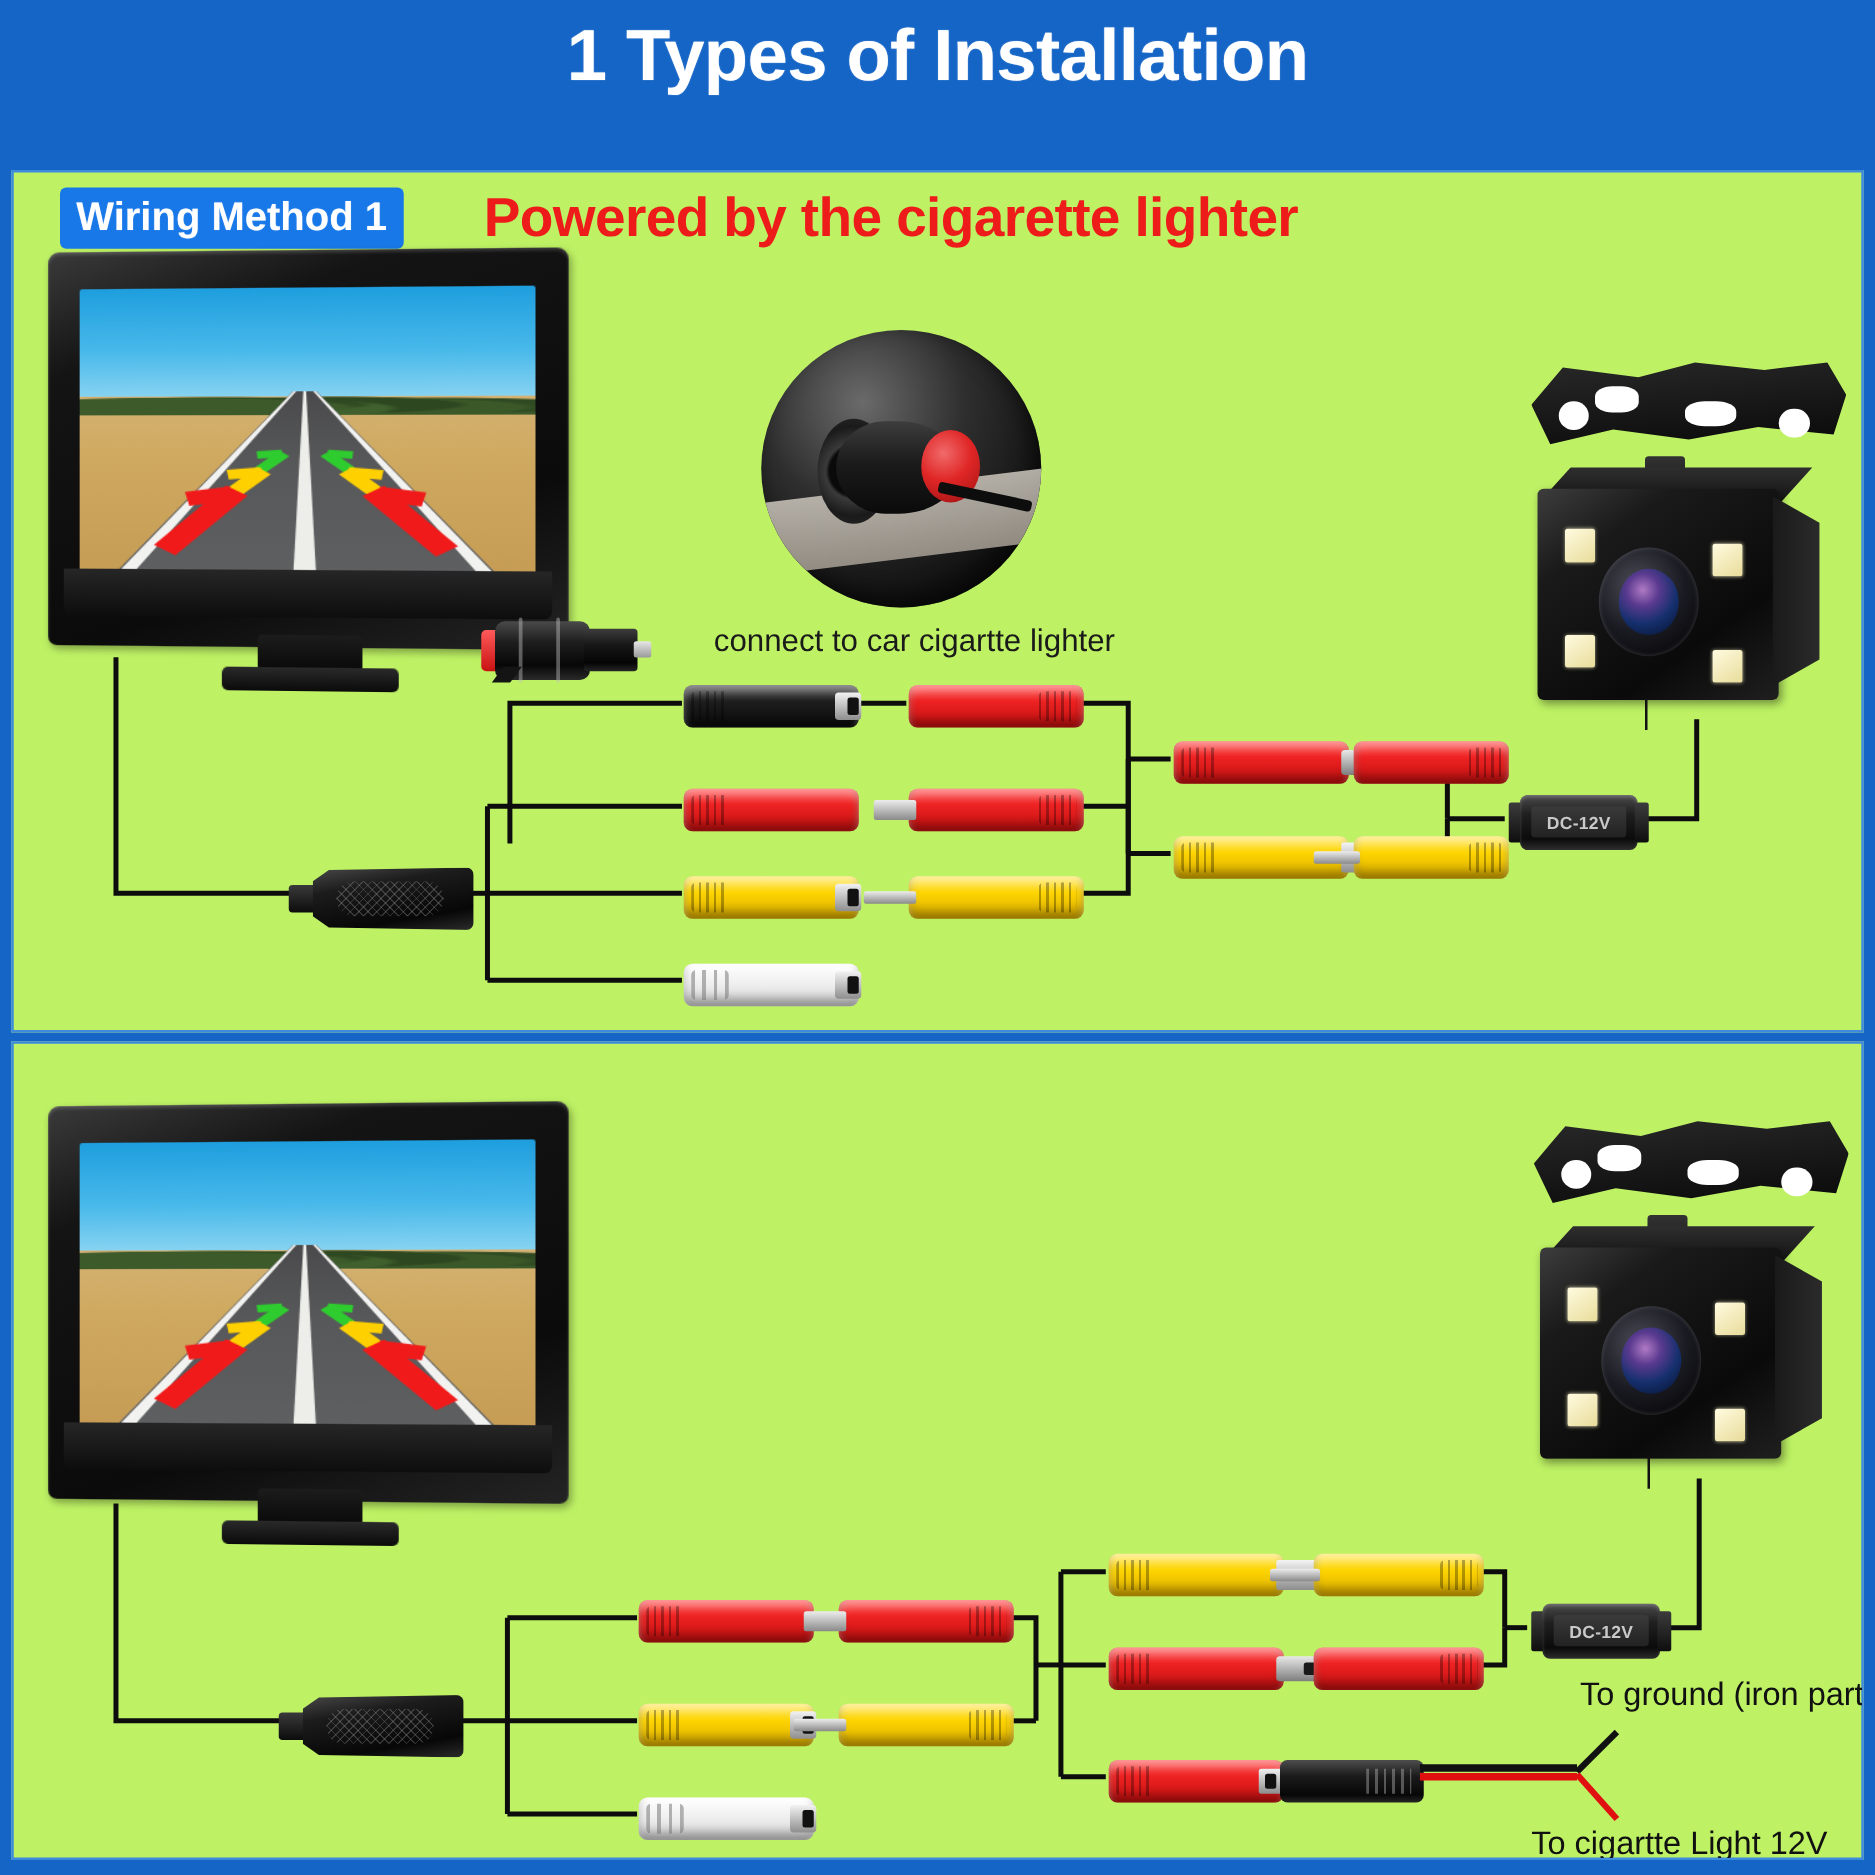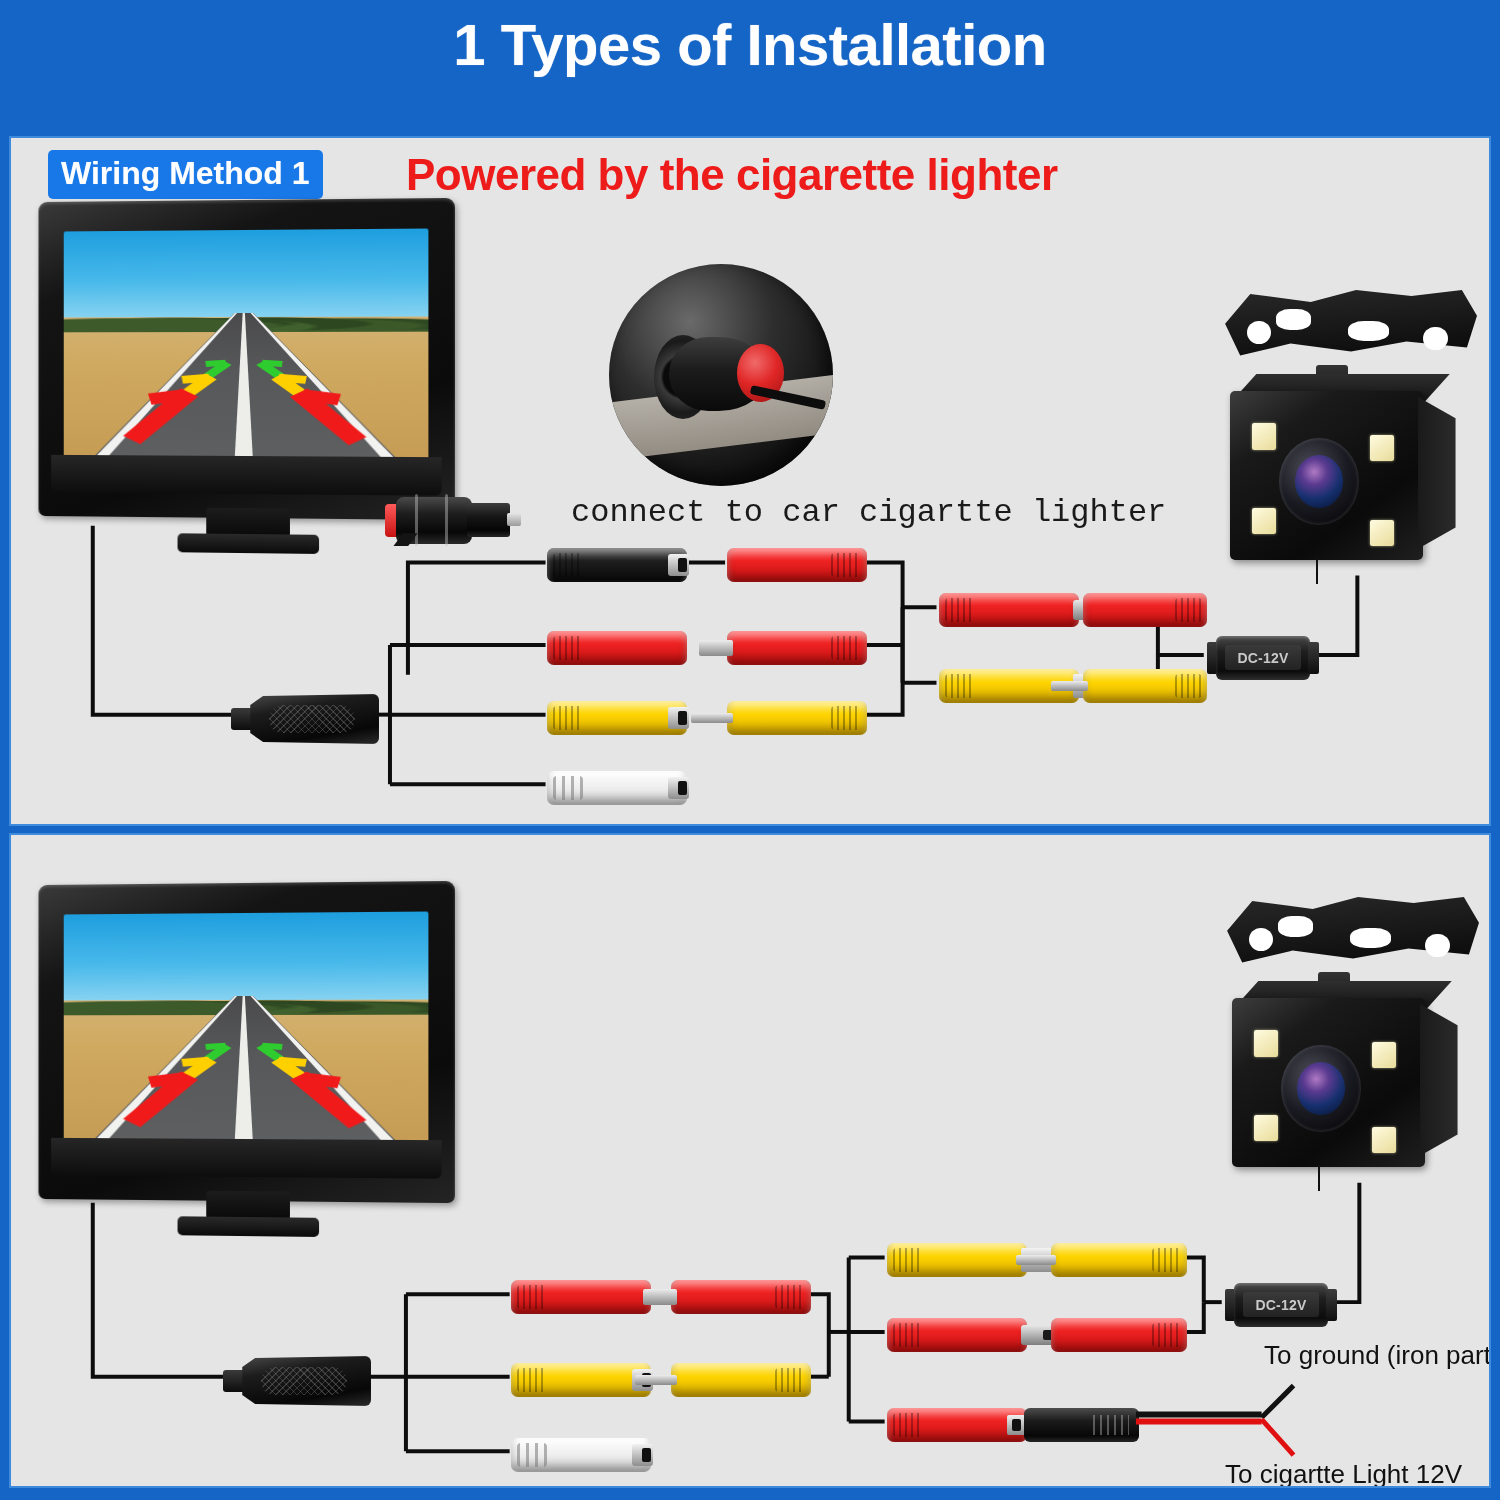--- a/index.html
+++ b/index.html
@@ -22,38 +22,38 @@
   .header-sub {
     text-align:center; color:#ffffff; font-weight:bold;
     font-size:24.5px; line-height:34px; padding-top:4px;
     letter-spacing:-0.35px;
     white-space:nowrap;
   }
 
   
   .panel {
     position:absolute; left:9px; width:1482px;
-    background:#e5e5e5; border:2px solid #3e8bdd;
+    background:#bef264; border:2px solid #3e8bdd;
     overflow:hidden;
   }
   #panel-1 { top:136px; height:690px; }
   #panel-2 { top:833px; height:655px; }
 
   .badge {
     position:absolute; left:37px; top:12px;
     background:#1878e8; color:#fff; font-weight:bold;
     font-size:32px; line-height:41px; padding:3px 13px 5px 13px;
     border-radius:5px; white-space:nowrap;
     text-shadow:0 0 1px rgba(255,255,255,.35);
   }
   .panel-title {
     position:absolute; color:#ee1b1b; font-weight:bold;
     white-space:nowrap; letter-spacing:-0.5px;
   }
-  #title-1 { left:395px; top:10px; font-size:44px; line-height:54px; }
+  #title-1 { left:376px; top:10px; font-size:44px; line-height:54px; }
   #title-2 { left:370px; top:8px;  font-size:44px; line-height:54px; }
 
   
   .monitor { position:absolute; }
   .mon-body {
     position:relative; width:100%; height:100%;
     background:linear-gradient(160deg,#3a3a3a 0%,#141414 22%,#0b0b0b 70%,#242424 100%);
     border-radius:9px 9px 7px 7px;
     box-shadow:inset 0 2px 3px rgba(255,255,255,.18), 2px 3px 6px rgba(0,0,0,.35);
     transform:perspective(1400px) rotateY(-5deg);
@@ -337,22 +337,22 @@
       repeating-linear-gradient(45deg, rgba(150,150,150,.30) 0 1px, transparent 1px 5px),
       repeating-linear-gradient(-45deg, rgba(150,150,150,.30) 0 1px, transparent 1px 5px);
     border-radius:14px;
   }
 
   
   .wire-svg { position:absolute; left:0; top:0; width:100%; height:100%; pointer-events:none; }
 
   
   .cap-text {
-    position:absolute; color:#1a1a1a; font-size:32px; line-height:30px;
-    white-space:nowrap; font-family:Liberation Mono, monospace;
+    position:absolute; color:#1a1a1a; font-size:25px; line-height:30px;
+    white-space:nowrap; font-family:Liberation Sans, sans-serif;
   }
   .anno-text {
     position:absolute; color:#111; font-size:26px; line-height:31px;
     font-weight:normal; white-space:nowrap;
   }
 
   
   .term { position:absolute; width:128px; height:34px; }
   .term .metal {
     position:absolute; left:-4px; top:20%; width:16%; height:60%;

